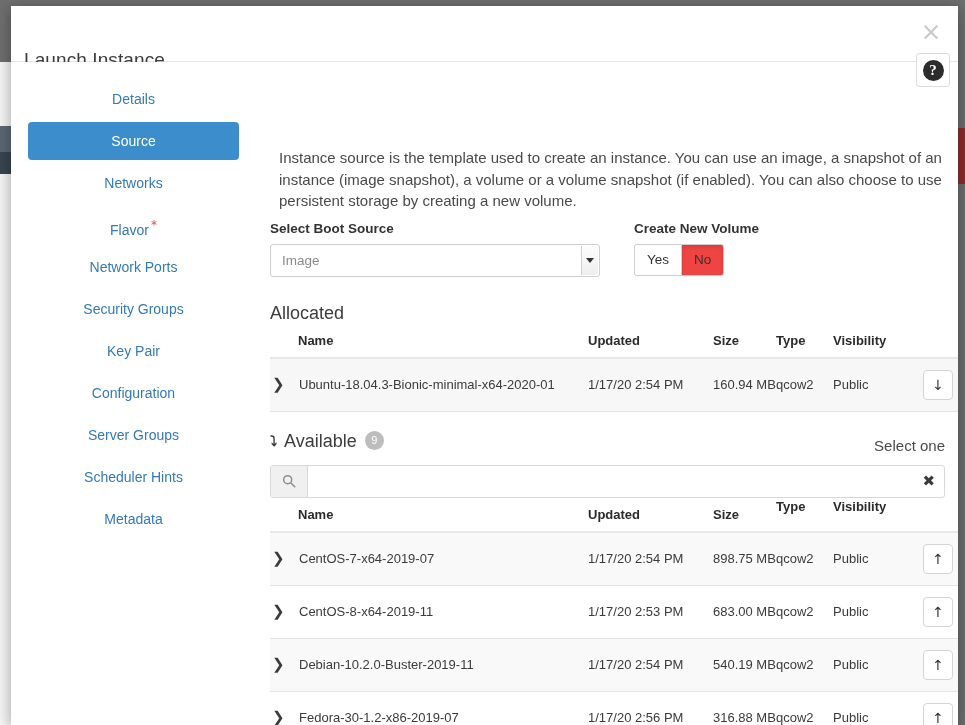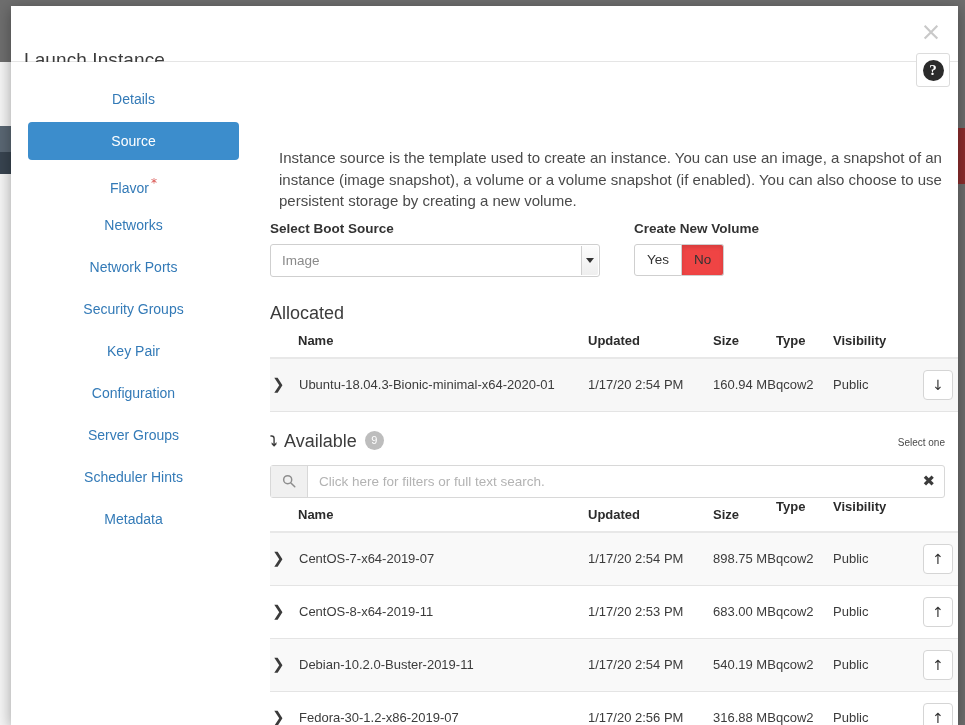--- a/index.html
+++ b/index.html
@@ -223,21 +223,21 @@
   .count-badge {
     display: inline-block; min-width: 19px; height: 19px;
     background: #bdbdbd; color: #fff; border-radius: 10px;
     font-size: 11px; line-height: 19px; text-align: center;
     padding: 0 5px; font-weight: normal;
     margin-left: 1px;
     position: relative; top: -1px;
   }
   .select-one {
     position: absolute; right: 0; top: 6px;
-    font-size: 10px; color: #4a4a4a;
+    font-size: 15px; color: #4a4a4a;
   }
 
   
   .search-wrap {
     position: relative; margin-top: 8px;
     height: 33px; border: 1px solid #d8d8d8; border-radius: 3px;
     background: #fff; display: flex; align-items: stretch;
   }
   .search-icon-box {
     width: 37px; background: #f0f0f0;
@@ -286,22 +286,22 @@
 
   <button class="help-btn">
     <span class="help-glyph">?</span>
   </button>
 
   <div class="modal-body">
 
     <nav class="sidebar" id="sidebar-nav">
         <div class="nav-item"><span>Details</span></div>
         <div class="nav-item active"><span>Source</span></div>
+        <div class="nav-item"><span>Networks</span></div>
         <div class="nav-item"><span>Flavor</span><span class="req-star">*</span></div>
-        <div class="nav-item"><span>Networks</span></div>
         <div class="nav-item"><span>Network Ports</span></div>
         <div class="nav-item"><span>Security Groups</span></div>
         <div class="nav-item"><span>Key Pair</span></div>
         <div class="nav-item"><span>Configuration</span></div>
         <div class="nav-item"><span>Server Groups</span></div>
         <div class="nav-item"><span>Scheduler Hints</span></div>
         <div class="nav-item"><span>Metadata</span></div>
       </nav>
 
     <div class="content">
@@ -377,21 +377,20 @@
         <span class="select-one">Select one</span>
       </div>
 
       <div class="search-wrap">
         <span class="search-icon-box">
           <svg width="14" height="14" viewBox="0 0 16 16" fill="none" stroke="currentColor" stroke-width="1.7">
             <circle cx="6.5" cy="6.5" r="4.6"></circle>
             <line x1="10.2" y1="10.2" x2="14.6" y2="14.6" stroke-linecap="round"></line>
           </svg>
         </span>
-        <input class="search-input" type="text" placeholder="Click here for filters or full text search." style="">
         <button class="search-clear">✖</button>
       </div>
 
       <table class="grid available-table">
         <colgroup>
           <col class="col-exp">
             <col class="col-name">
             <col class="col-upd">
           <col class="col-size">
             <col class="col-type">

